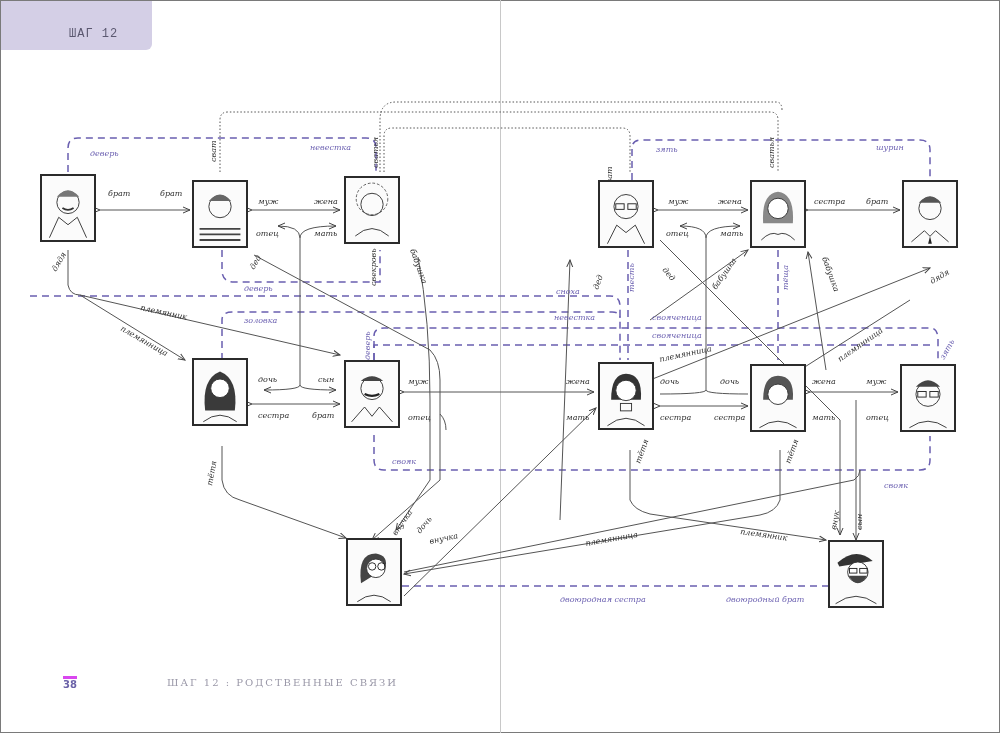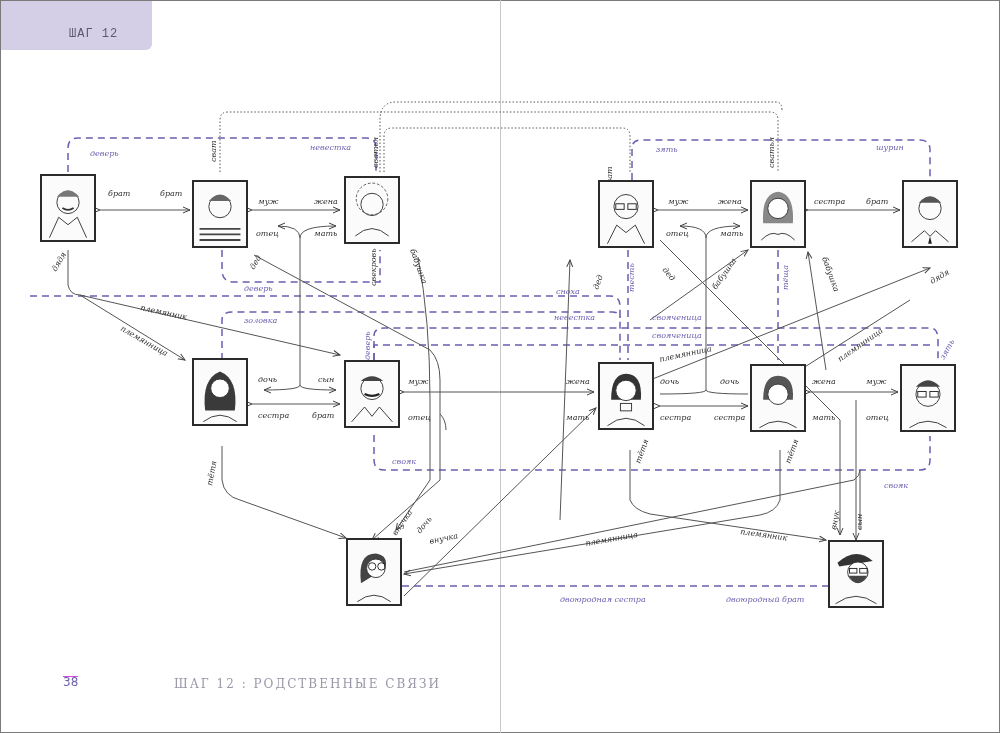--- a/index.html
+++ b/index.html
@@ -1,22 +1,22 @@
 <!DOCTYPE html>
 <html><head>
 <meta charset="utf-8">
 <style>
   html,body{margin:0;padding:0;}
   body{width:1000px;height:733px;position:relative;background:#fff;overflow:hidden;font-family:"DejaVu Serif",serif;}
   .page-border{position:absolute;left:0;top:0;width:998px;height:731px;border:1px solid #7a7a7a;}
   .spine{position:absolute;left:500px;top:0;width:1px;height:733px;background:#c8c8c8;}
   .step-tab{position:absolute;left:1px;top:1px;width:151px;height:49px;background:#d4cfe6;border-bottom-right-radius:6px;}
   .step-tab span{position:absolute;left:68px;top:26px;font-size:12px;letter-spacing:1px;color:#5b5870;font-family:Liberation Mono, monospace;}
-  .page-num{position:absolute;left:63px;top:676px;font-size:12px;color:#6b62a8;font-weight:normal;font-family:"DejaVu Sans",sans-serif;border-top:1px solid #d946ef;line-height:11px;}
-  .running-head{position:absolute;left:174px;top:677px;font-size:12px;letter-spacing:2px;color:#9a98a8;font-family:"DejaVu Serif",serif;text-align:center;}
+  .page-num{position:absolute;left:63px;top:676px;font-size:10px;color:#6b62a8;font-weight:bold;font-family:"DejaVu Sans",sans-serif;border-top:3px solid #d946ef;line-height:11px;}
+  .running-head{position:absolute;left:167px;top:677px;font-size:10px;letter-spacing:2px;color:#9a98a8;font-family:"DejaVu Serif",serif;text-align:center;}
   svg.diagram{position:absolute;left:0;top:0;}
   .portrait{position:absolute;width:56px;height:68px;border:2px solid #2b2b2b;background:#fbfbfb;box-sizing:border-box;}
   .portrait svg{position:absolute;left:0;top:0;width:100%;height:100%;}
   .lbl{font-family:"DejaVu Serif",serif;font-style:italic;font-size:8px;fill:#2f2f2f;}
   .plbl{font-family:"DejaVu Serif",serif;font-style:italic;font-size:8px;fill:#6a5fb0;}
 </style>
 </head>
 <body>
 
 <div class="page-border"></div>

